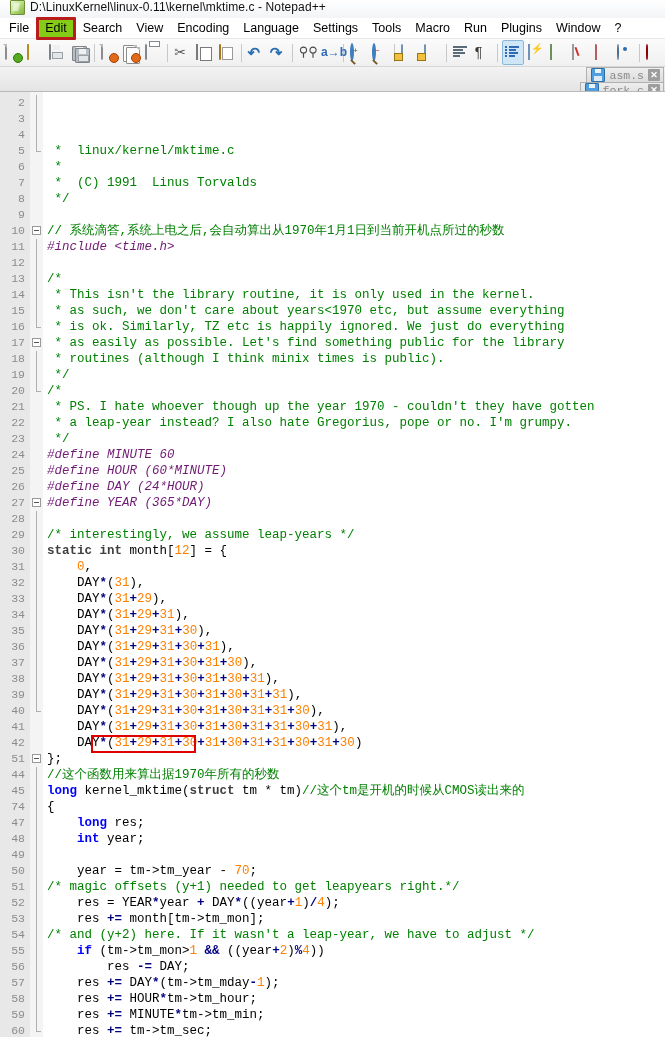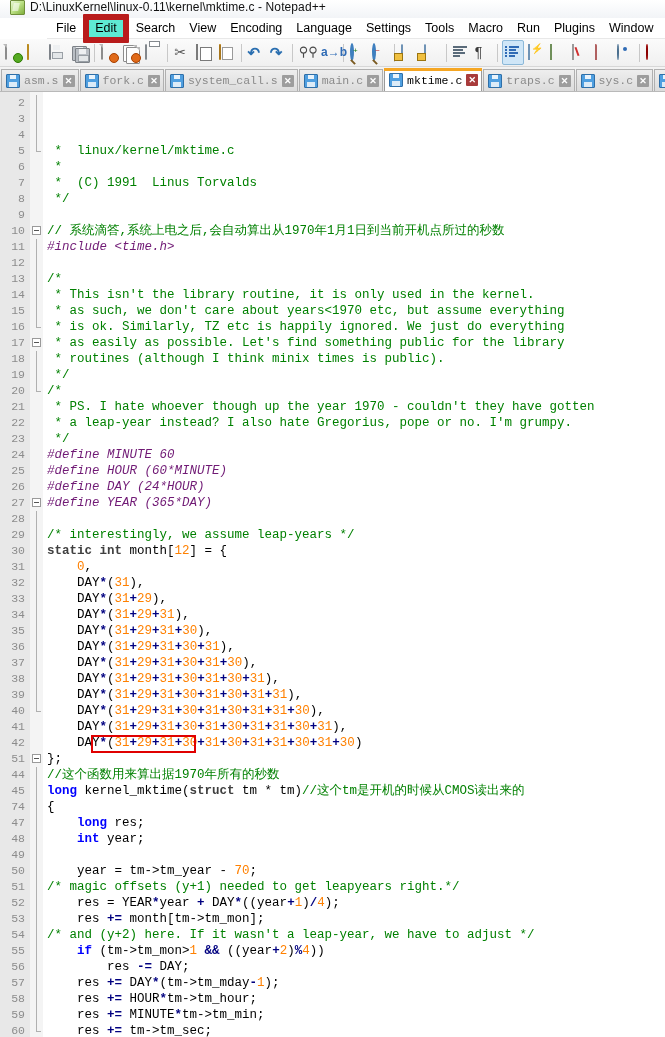--- a/index.html
+++ b/index.html
@@ -46,32 +46,31 @@
   .title-text { font-size: 12px; letter-spacing: .1px; }
 
   
   .menubar {
     height: 20px;
     display: flex;
     align-items: center;
     background: #ffffff;
     border-bottom: 1px solid #e8e8e8;
     padding-left: 2px;
-    margin-left: 47px;
   }
   .menu-item {
     padding: 2px 7px 3px 7px;
     font-size: 12.5px;
     color: #000;
     line-height: 14px;
     cursor: default;
   }
   .menu-item.active {
-    background: #5eead4;
-    border: 6px solid #b91c1c;
+    background: #84cc16;
+    border: 3px solid #b91c1c;
     padding: 1px 6px 2px 6px;
     border-radius: 1px;
   }
 
   
   .toolbar {
     height: 27px;
     display: flex;
     align-items: center;
     background: linear-gradient(#fbfbfb,#f0f0f0);
@@ -161,20 +160,21 @@
 
   
   .tabbar {
     height: 24px;
     display: flex;
     align-items: flex-end;
     background: linear-gradient(#f3f3f3,#e4e4e4);
     border-bottom: 1px solid #b9b9b9;
     padding-left: 1px;
     overflow: hidden;
+    flex-direction: column;
   }
   .tab {
     height: 21px;
     display: flex;
     align-items: center;
     padding: 0 3px 0 4px;
     margin-right: 1px;
     background: linear-gradient(#eeeeee,#dcdcdc);
     border: 1px solid #b0b0b0;
     border-bottom: none;

